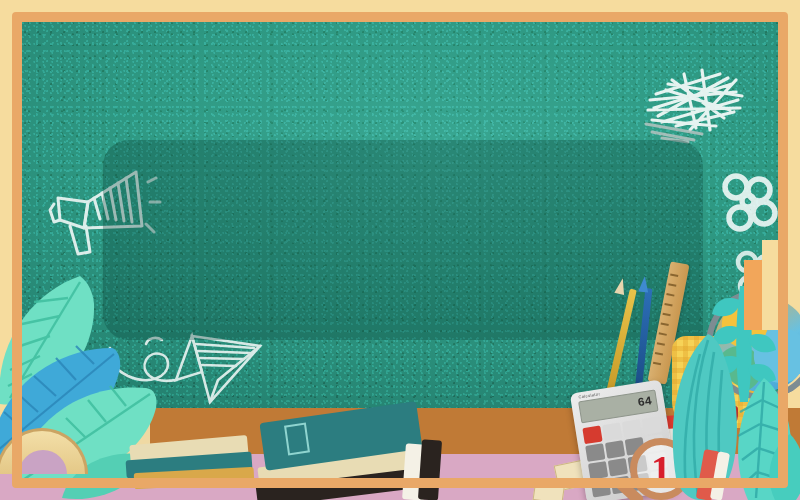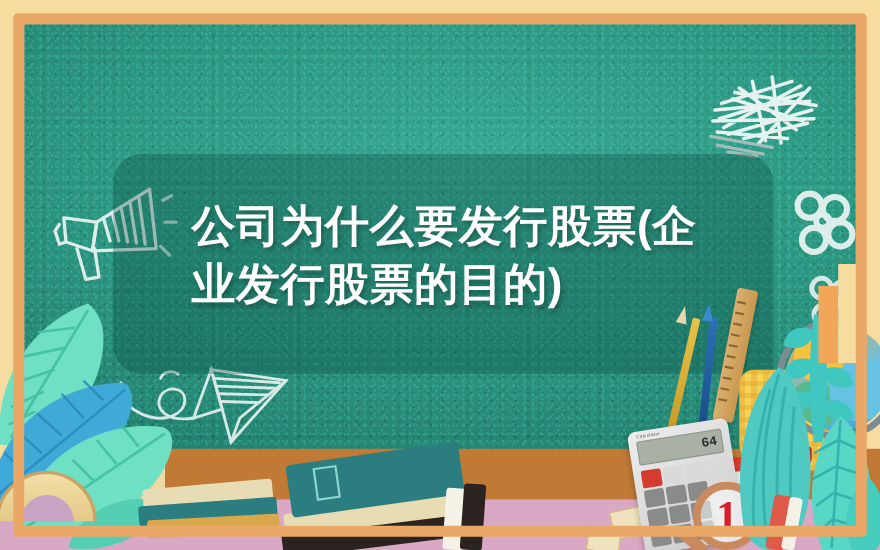--- a/index.html
+++ b/index.html
@@ -288,22 +288,20 @@
           <path d="M126 84 L134 62 L176 28"></path>
           <path d="M92 62 C68 66, 56 54, 62 42 C68 32, 84 34, 84 46 C84 58, 66 68, 44 58
                    C28 50, 22 38, 26 30"></path>
           <path d="M78 22 C72 18, 64 20, 62 26"></path>
         </g>
       </svg>
     </div>
 
     <div class="title-panel"></div>
 
-    <div class="title-wrap">公司为什么要发行股票(企
-业发行股票的目的)</div>
   </div>
 
   <div class="desk-tan"></div>
   <div class="desk-brown"></div>
   <div class="desk-pink"></div>
   <div class="desk-green-l"></div>
 
   <div class="leaf" style="left:-16px; top:268px;">
     <svg width="150" height="170" viewBox="0 0 150 170">
       <path d="M96 8 C44 26, 10 80, 16 136 C60 142, 112 96, 110 36 C109 24, 104 14, 96 8 Z" fill="#6FE0C4"></path>

